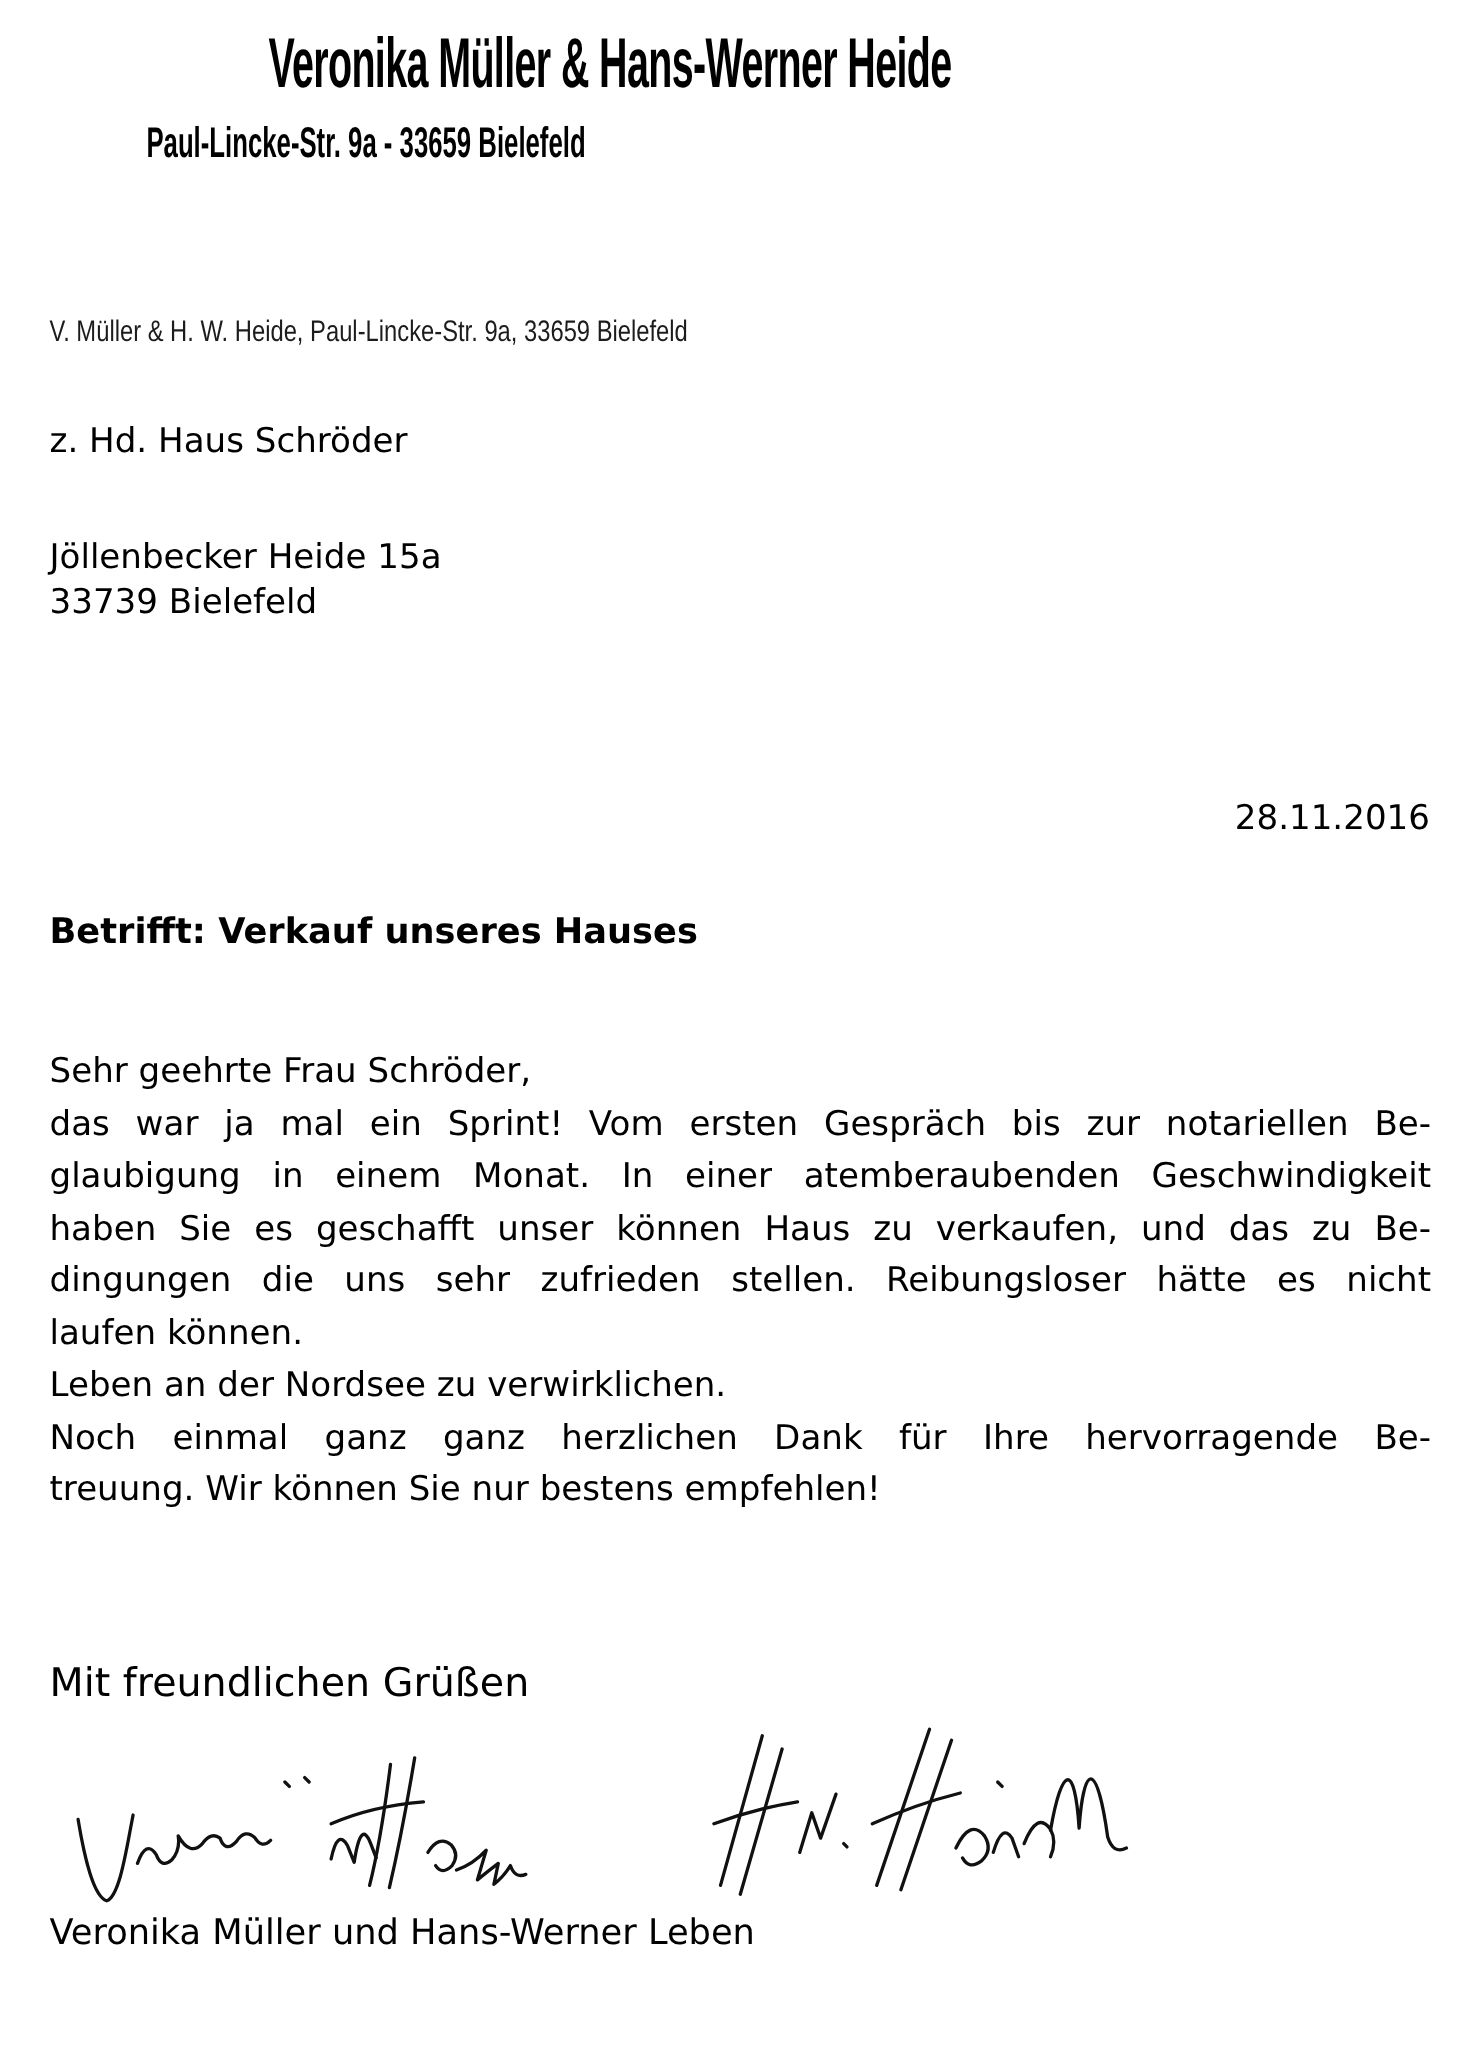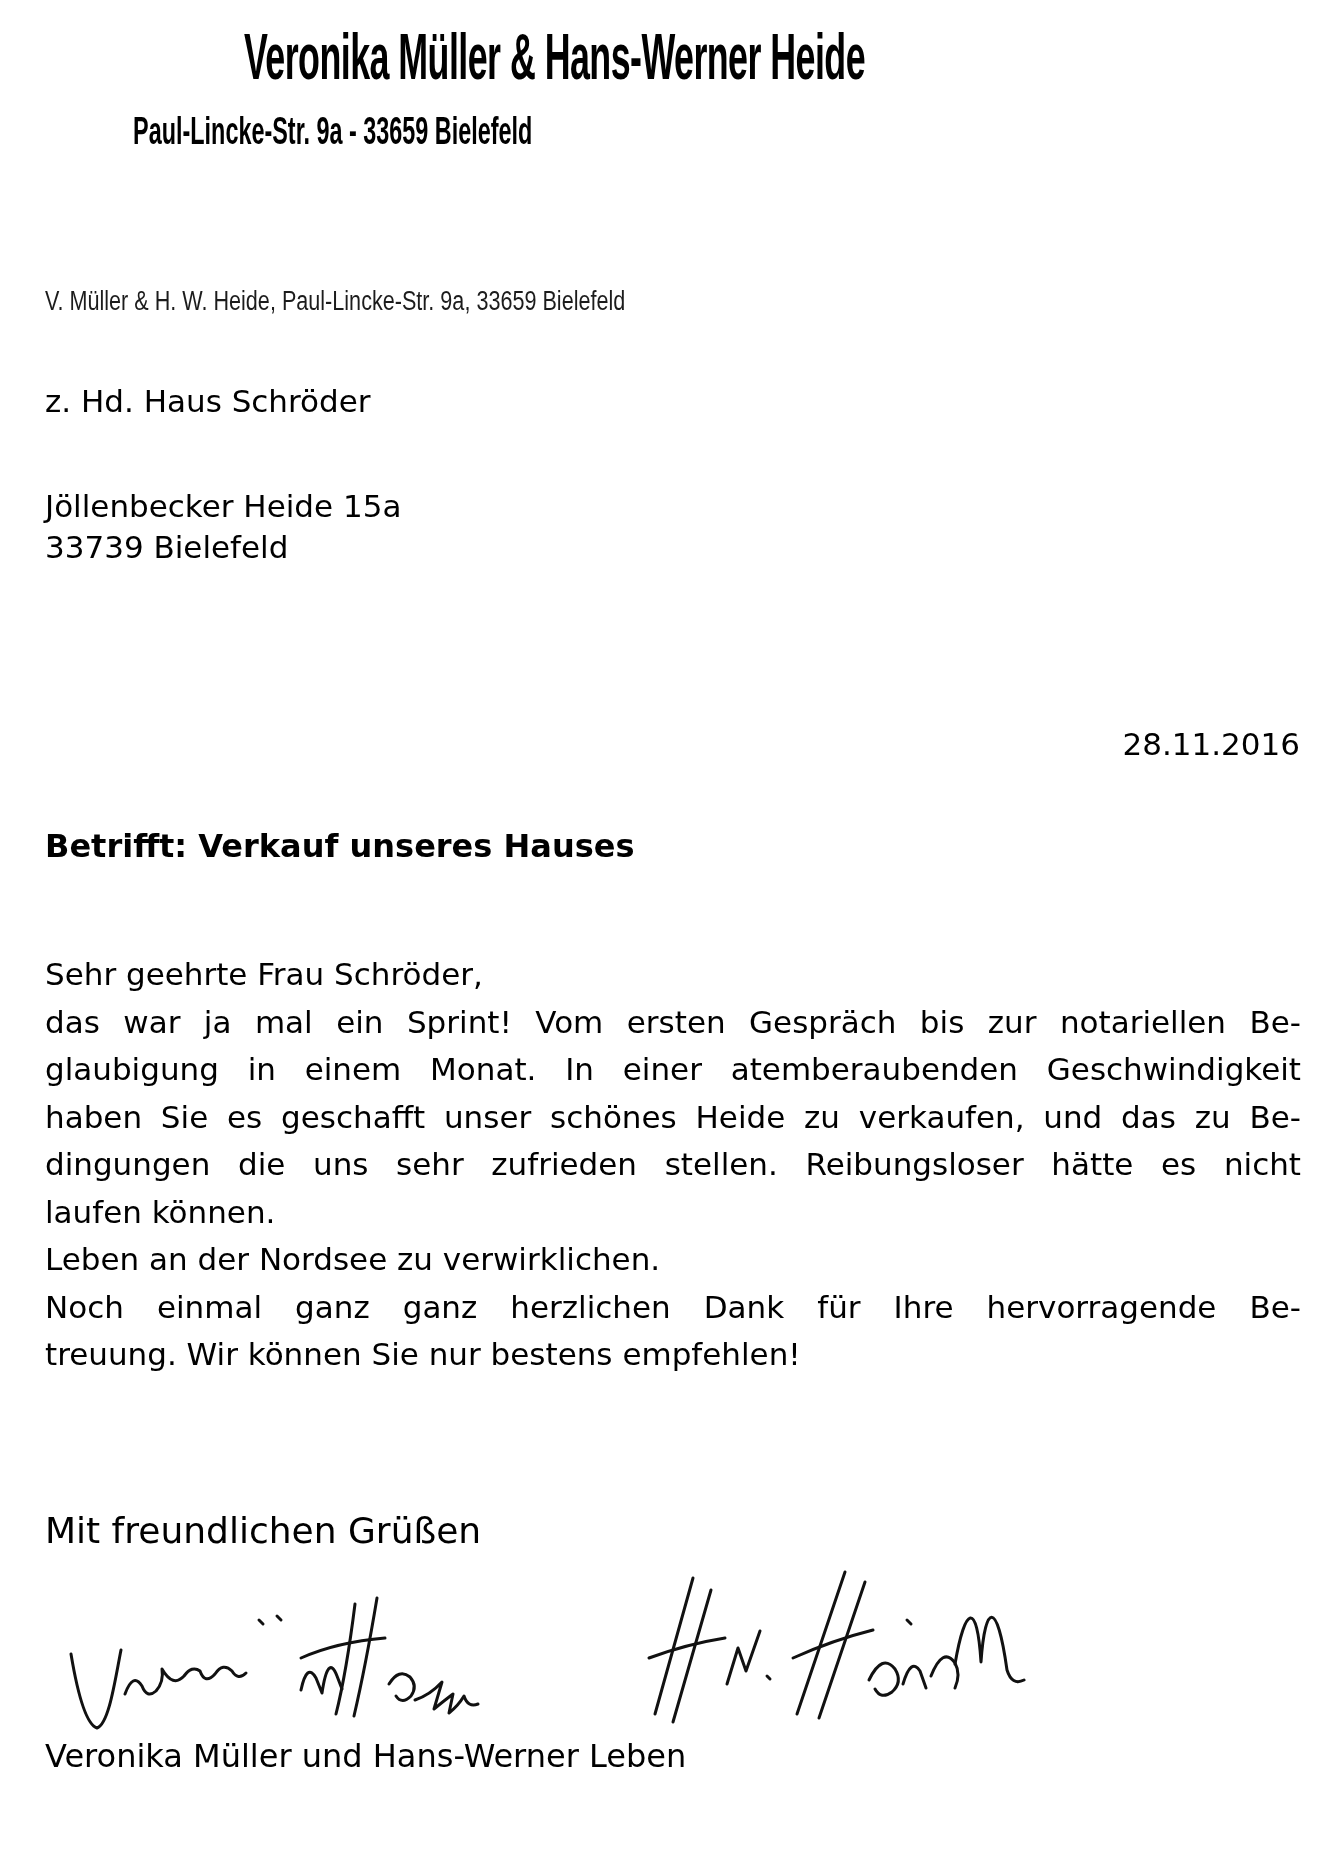--- a/index.html
+++ b/index.html
@@ -113,21 +113,21 @@
   </div>
 
   <div class="date-line">28.11.2016</div>
 
   <div class="subject-line">Betrifft: Verkauf unseres Hauses</div>
 
   <div class="body-block">
     <div class="body-line">Sehr geehrte Frau Schröder,</div>
     <div class="body-line just">das war ja mal ein Sprint! Vom ersten Gespräch bis zur notariellen Be-</div>
     <div class="body-line just">glaubigung in einem Monat. In einer atemberaubenden Geschwindigkeit</div>
-    <div class="body-line just">haben Sie es geschafft unser schönes Heide zu verkaufen, und das zu Be-</div>
+    <div class="body-line just">haben Sie es geschafft unser können Haus zu verkaufen, und das zu Be-</div>
     <div class="body-line just">dingungen die uns sehr zufrieden stellen. Reibungsloser hätte es nicht</div>
     <div class="body-line">laufen können.</div>
     <div class="body-line">Leben an der Nordsee zu verwirklichen.</div>
     <div class="body-line just">Noch einmal ganz ganz herzlichen Dank für Ihre hervorragende Be-</div>
     <div class="body-line">treuung. Wir können Sie nur bestens empfehlen!</div>
   </div>
 
   <div class="closing-line">Mit freundlichen Grüßen</div>
 
   <svg class="signature-svg" viewBox="0 0 1070 195" fill="none" stroke="#111111" stroke-width="3" stroke-linecap="round" stroke-linejoin="round">

